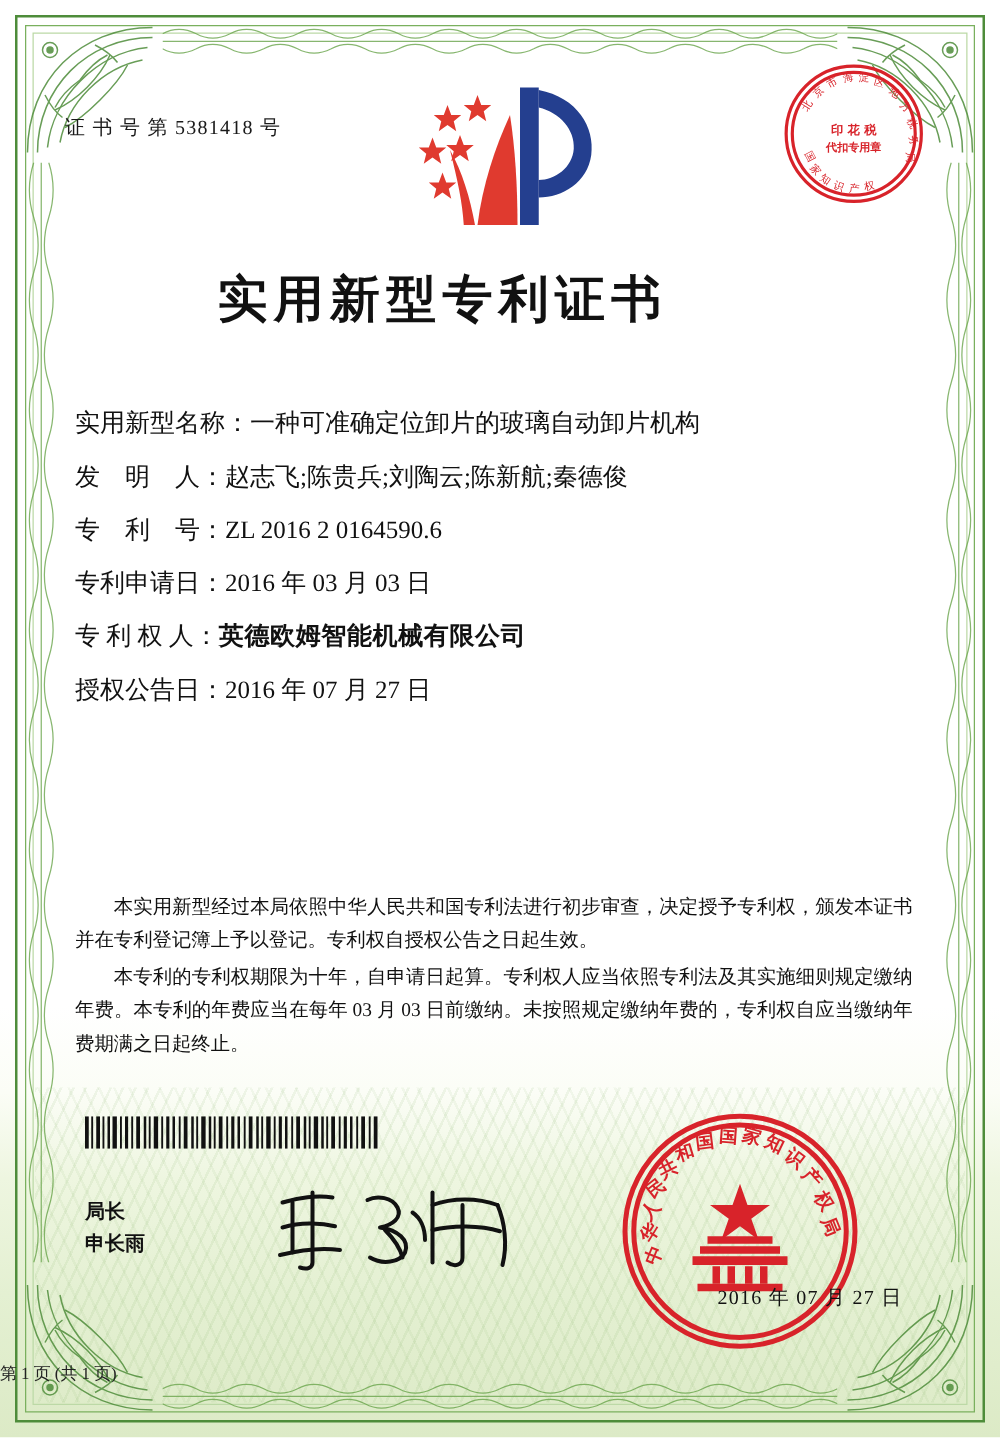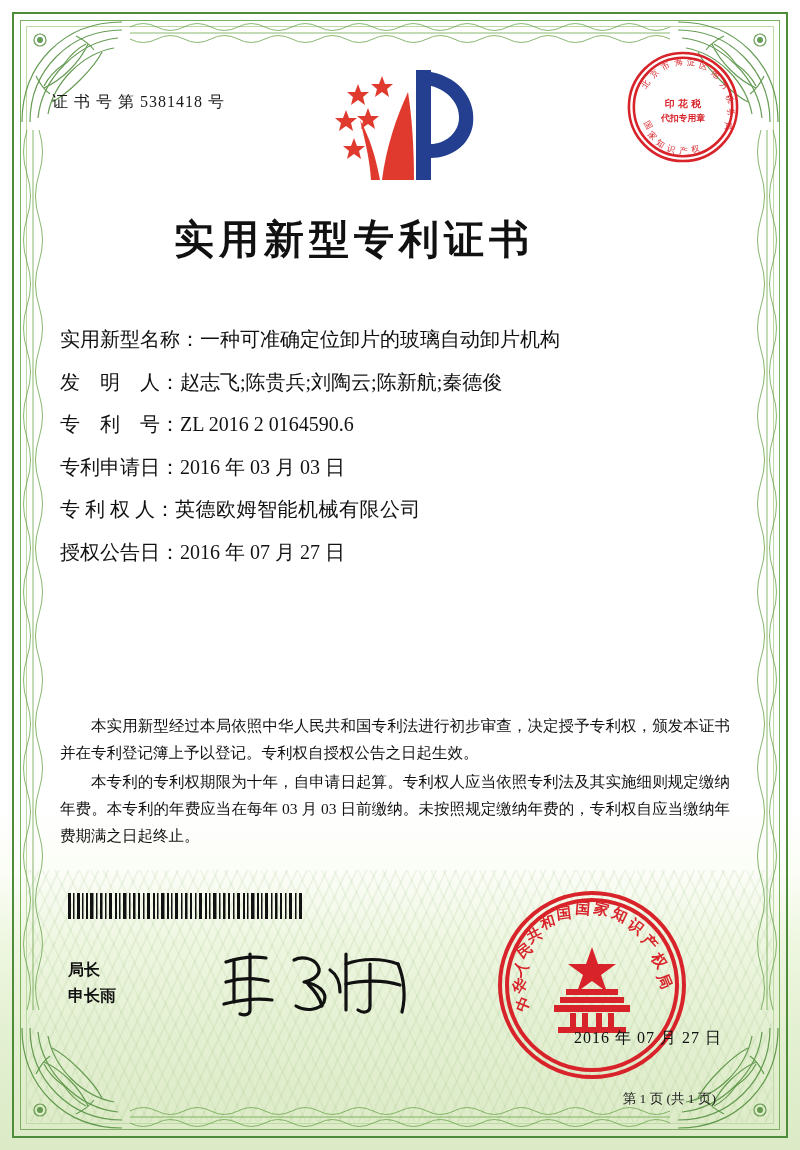--- a/index.html
+++ b/index.html
@@ -118,21 +118,21 @@
     line-height: 22px;
     white-space: nowrap;
   }
   .field-label {
     display: inline-block;
   }
   .field-value {
     display: inline;
   }
   .value-bold {
-    font-weight: normal;
+    font-weight: bold;
     letter-spacing: .5px;
     text-align: center;
   }
 
   
   .body-text {
     position: absolute;
     left: 60px;
     top: 672px;
     width: 670px;
@@ -189,21 +189,21 @@
     font-size: 16px;
     letter-spacing: 1px;
     color: #111;
   }
 
   .page-footer {
     position: absolute;
     left: 0;
     bottom: 42px;
     width: 716px;
-    text-align: right;
+    text-align: left;
     font-size: 13.5px;
     color: #222;
   }
 
   
   .wash {
     position: absolute;
     left: 28px; right: 28px; top: 870px; bottom: 28px;
     background:
       repeating-linear-gradient(115deg, rgba(120,170,90,.10) 0 2px, rgba(255,255,255,0) 2px 9px),

